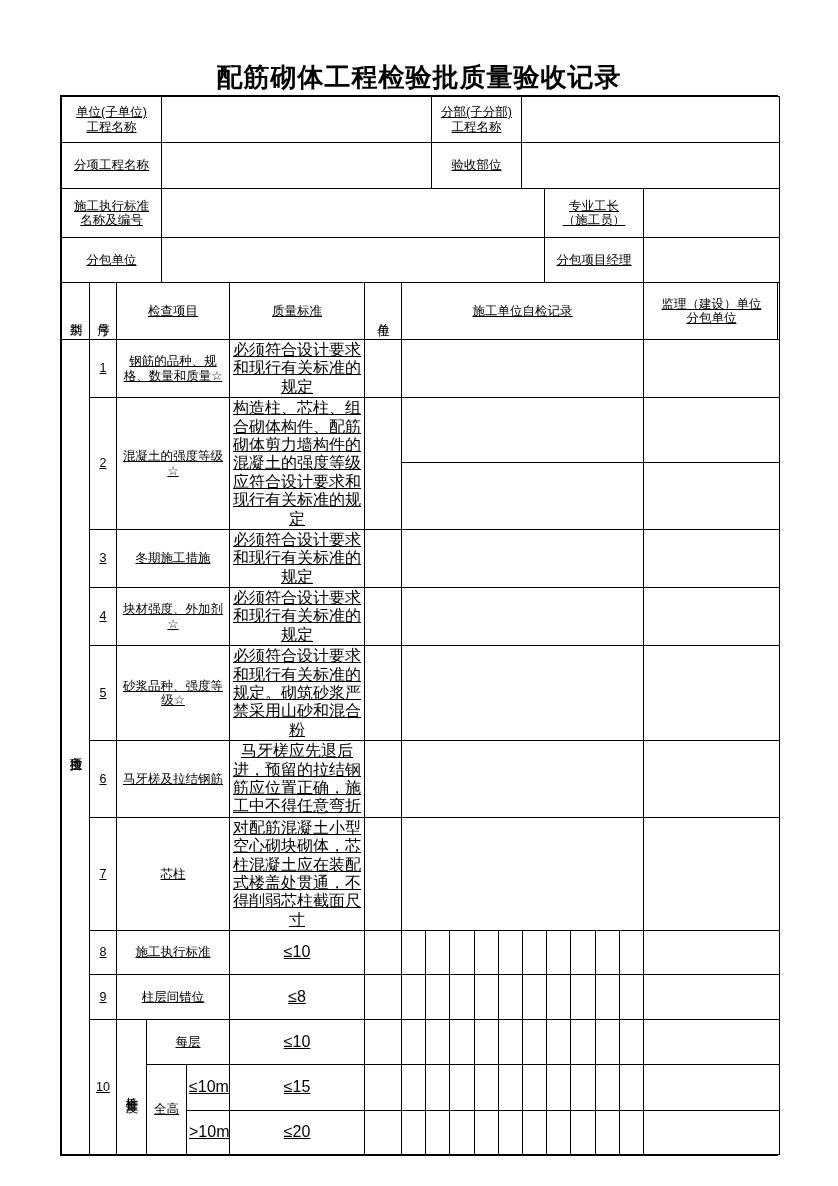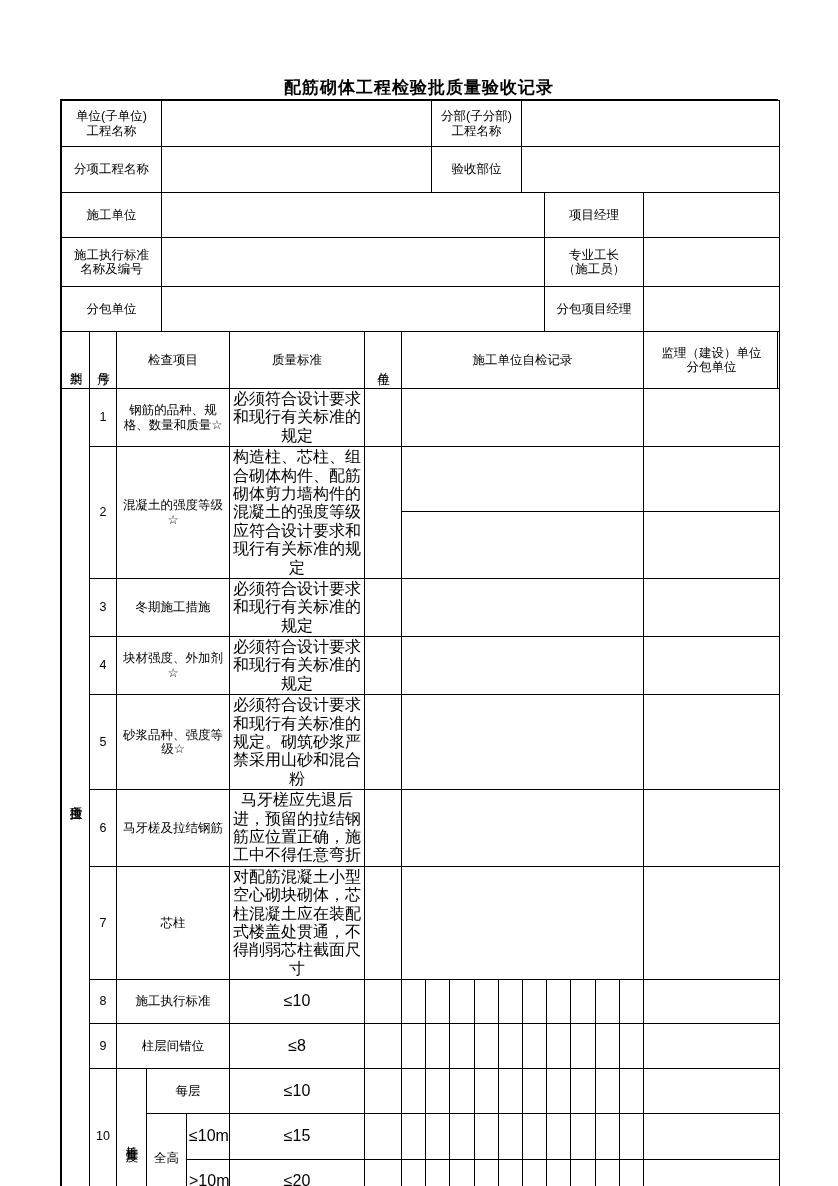--- a/index.html
+++ b/index.html
@@ -4,37 +4,37 @@
 <style>
   html,body{margin:0;padding:0;background:#fff;}
   body{
     width:838px;height:1186px;
     font-family:"Liberation Sans","DejaVu Sans",sans-serif;
     color:#000;
     position:relative;
   }
   .content{width:718px;margin:0 auto;}
   .doc-title{
-    margin-top:76px;
+    margin-top:60px;
     text-align:center;
-    font-size:17px;
+    font-size:26px;
     font-weight:bold;
     letter-spacing:1px;
   }
   .ref-line{
     margin-top:16px;
     display:flex;
     justify-content:space-between;
     align-items:flex-end;
     font-size:13px;
     font-weight:bold;
     margin-bottom:3px;
   }
   .tables-frame{border:1px solid #000;}
-  table{border-collapse:collapse;table-layout:fixed;width:718px;}
+  table{border-collapse:collapse;table-layout:fixed;width:718px;text-decoration:underline;}
   td{
     border:1px solid #000;
     font-size:12.5px;
     text-align:center;
     vertical-align:middle;
     padding:1px 2px;
     line-height:1.15;
     overflow:hidden;
     box-sizing:border-box;
   }
@@ -86,26 +86,20 @@
       </table>
 
     <table style="margin-top:-1px">
       <colgroup>
           <col style="width:100px">
           <col style="width:383px">
           <col style="width:99px">
           <col style="width:136px">
         </colgroup>
       <tbody>
-          <tr style="height:45px">
-        <td class="prewrap">施工单位</td>
-        <td class="blank"></td>
-        <td class="prewrap">项目经理</td>
-        <td class="blank"></td>
-      </tr>
       <tr style="height:49px">
         <td class="prewrap">施工执行标准
 名称及编号</td>
         <td class="blank"></td>
         <td class="prewrap">专业工长
 （施工员）</td>
         <td class="blank"></td>
       </tr>
       <tr style="height:45px">
         <td class="prewrap">分包单位</td>

